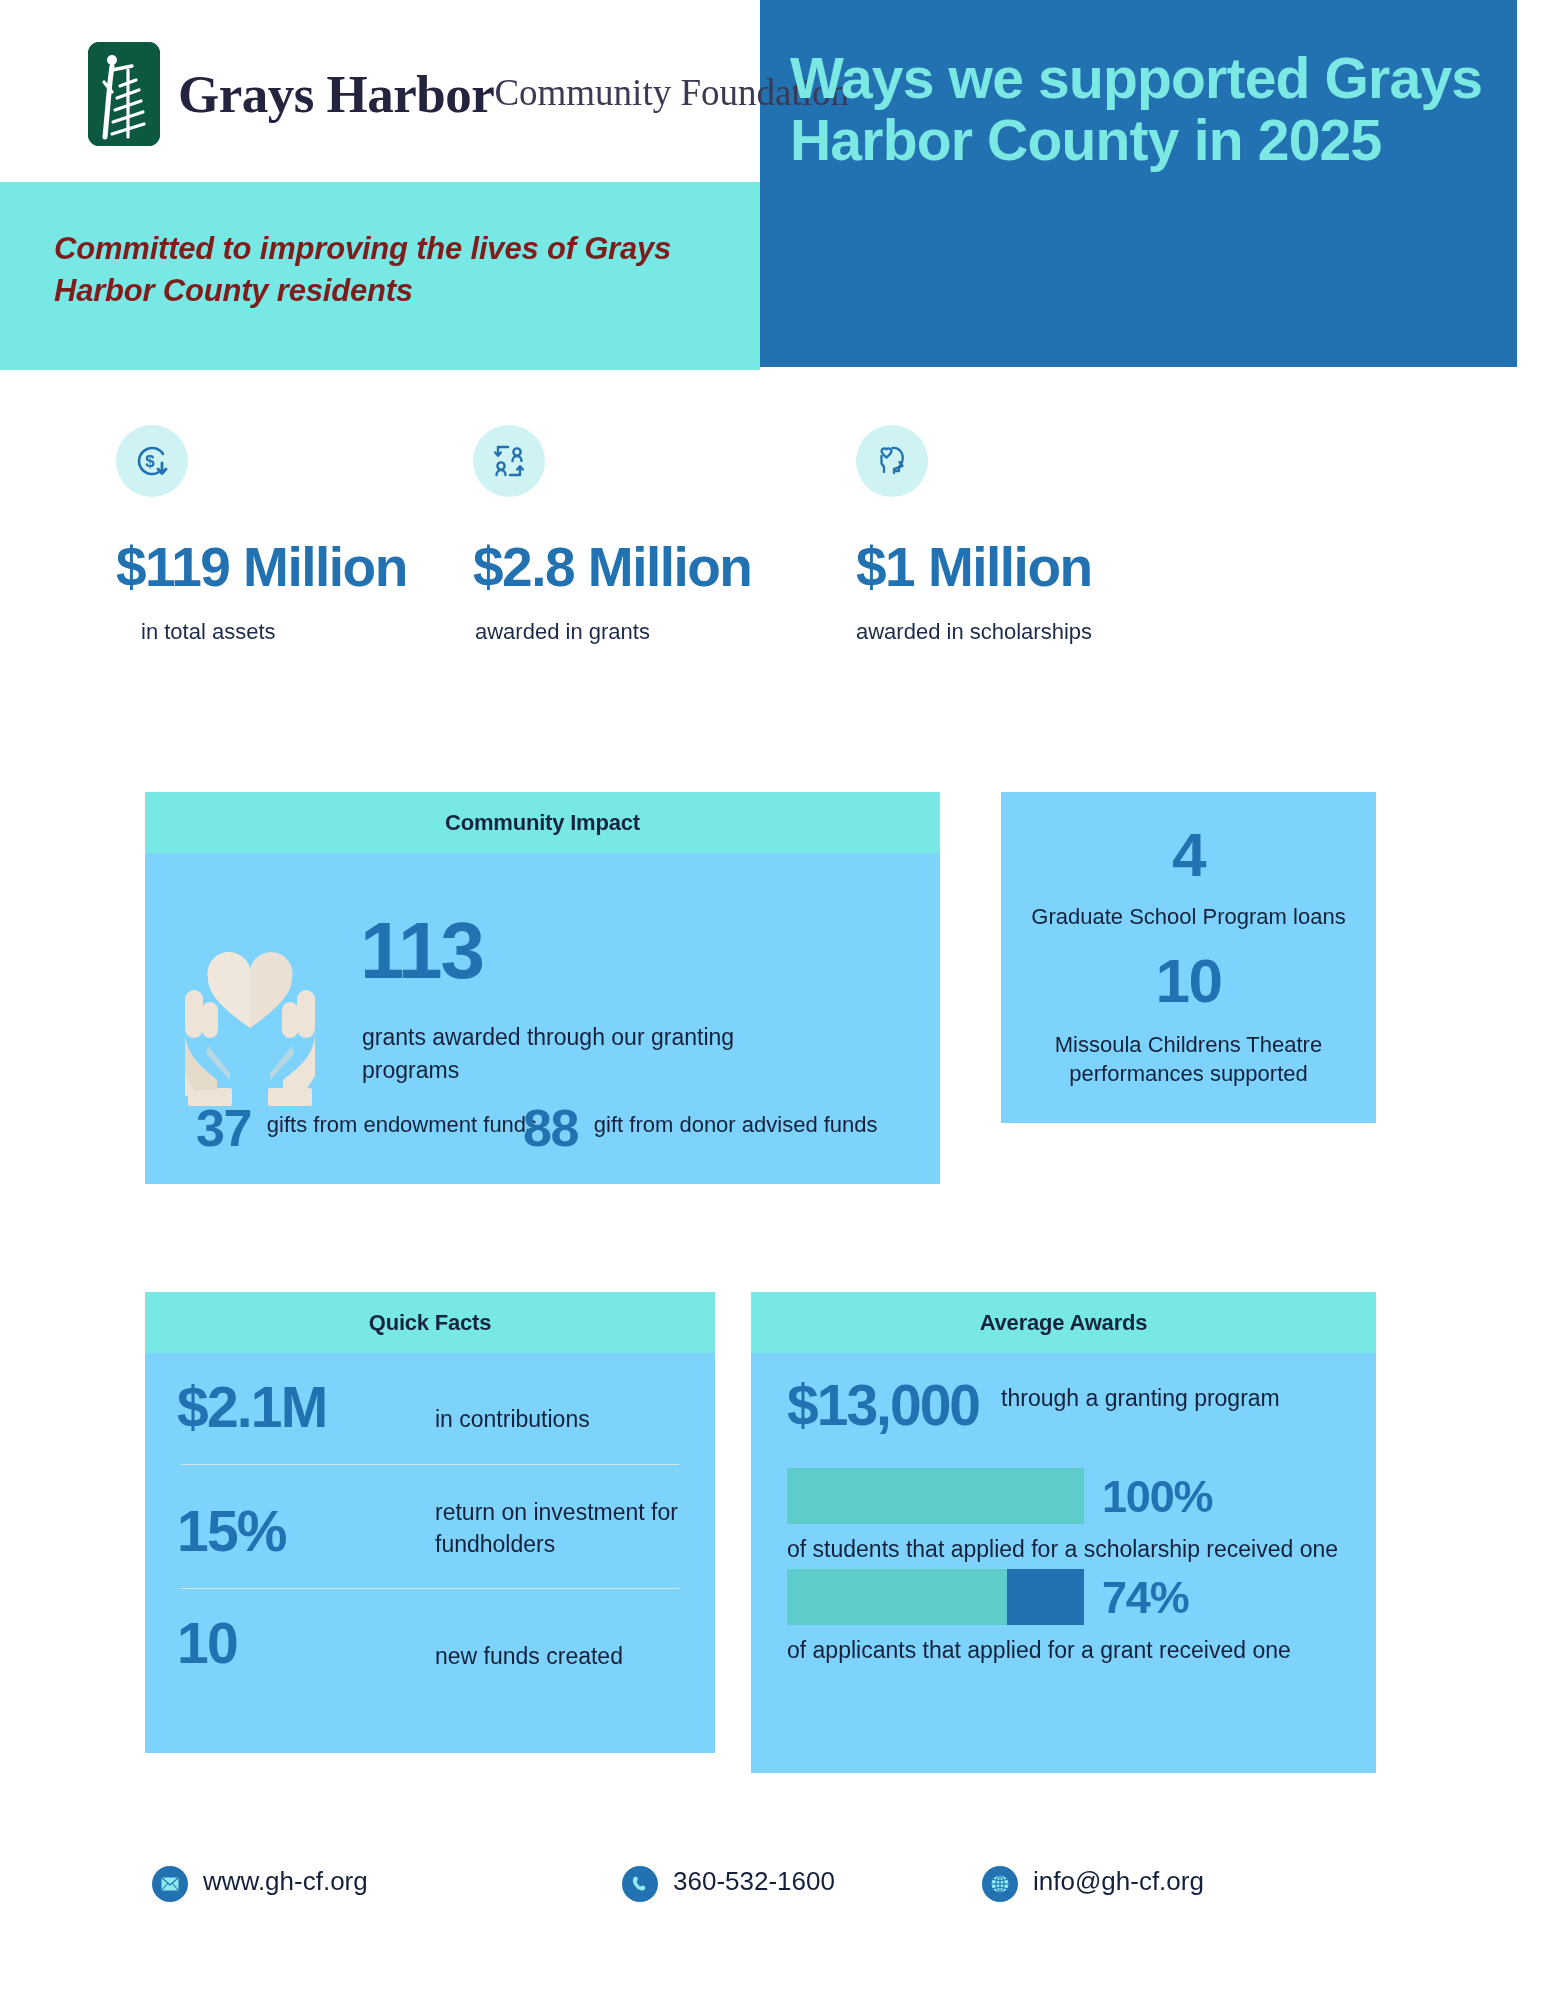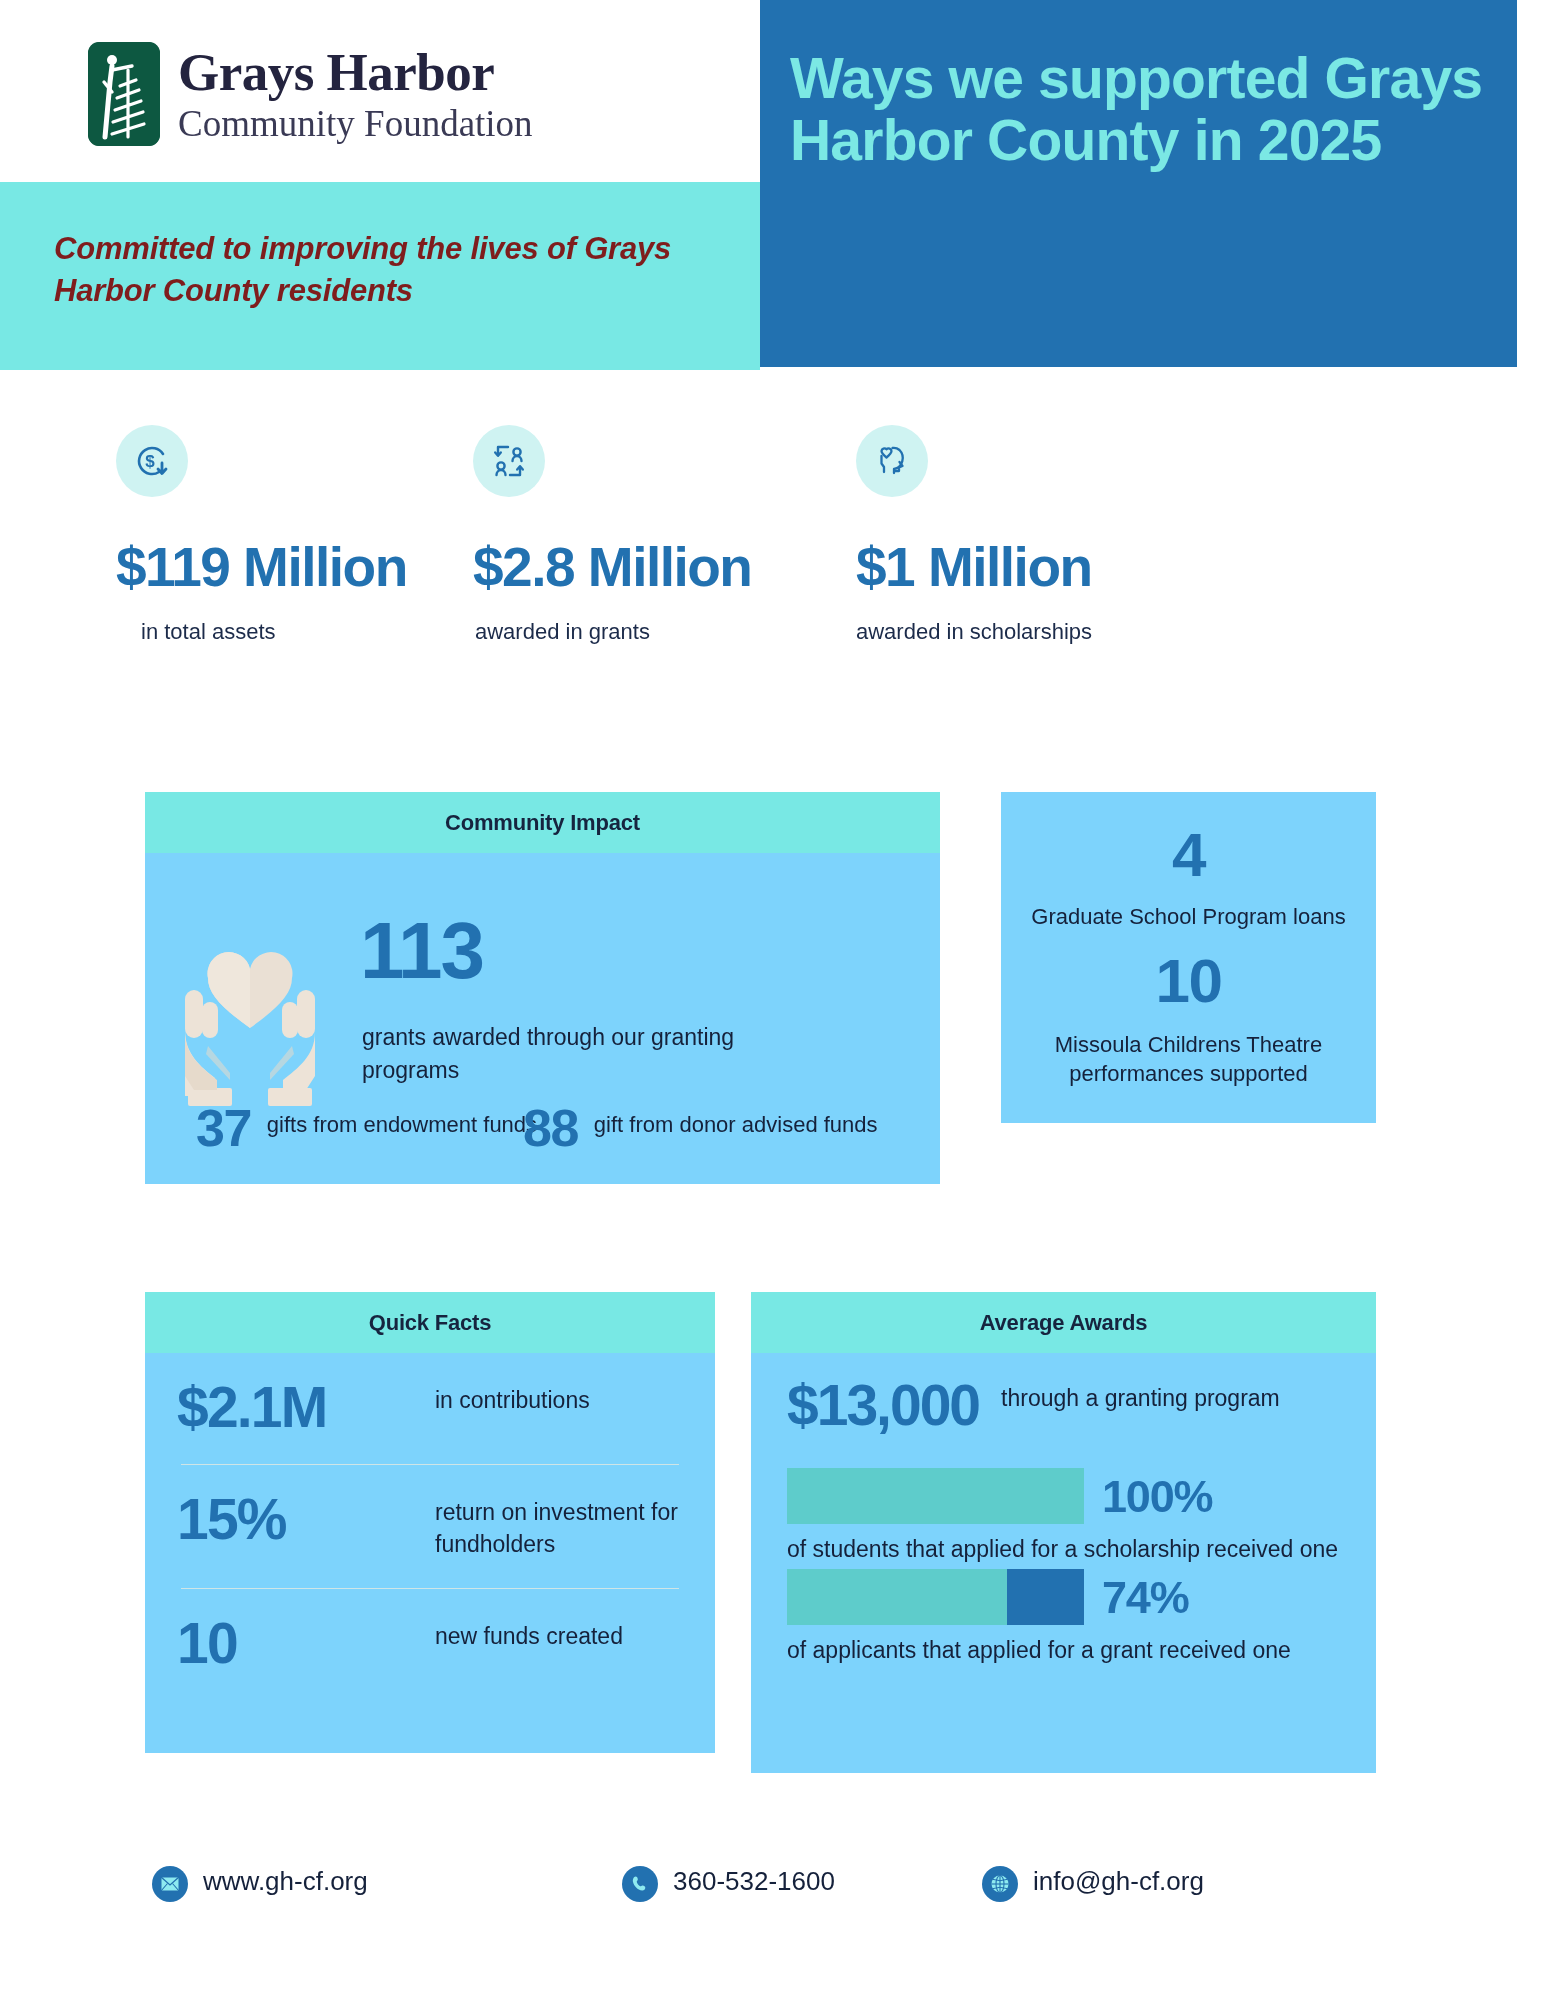--- a/index.html
+++ b/index.html
@@ -23,21 +23,21 @@
   }
   .logo-wrap {
     position: absolute; left: 88px; top: 42px;
     display: flex; align-items: center; gap: 18px;
   }
   .logo-mark {
     width: 72px; height: 104px; background: #0D5841; border-radius: 12px;
     position: relative; flex: 0 0 auto;
   }
   .logo-mark svg { position: absolute; left: 0; top: 0; }
-  .logo-text { display: flex; flex-direction: column; line-height: 1; justify-content: space-between; }
+  .logo-text { display: flex; flex-direction: row; line-height: 1; justify-content: space-between; }
   .logo-line1 {
     font-family: "Liberation Serif", serif; font-size: 53px; font-weight: 700;
     color: #24243f; letter-spacing: -0.5px;
   }
   .logo-line2 {
     font-family: "Liberation Serif", serif; font-size: 37px; font-weight: 400;
     color: #3a3a55; margin-top: 6px; letter-spacing: 0px;
   }
   .tagline {
     position: absolute; left: 54px; top: 228px; width: 690px;
@@ -118,21 +118,21 @@
   .ss-label {
     font-size: 22px; color: #15213b; text-align: center; line-height: 1.35;
     margin-top: 16px;
   }
   .ss-num-2 { margin-top: 18px; }
   .ss-label-2 { margin-top: 18px; }
 
   
   #card-quick { left: 145px; top: 1292px; width: 570px; }
   #card-quick .card-body { height: 400px; padding: 26px 32px 0 32px; }
-  .qf-row { display: flex; align-items: flex-start; }
+  .qf-row { display: flex; align-items: flex-end; }
   .qf-num {
     font-size: 57px; font-weight: 800; color: #2271B0; letter-spacing: -1.8px;
     line-height: 1; width: 258px; flex: 0 0 auto;
   }
   .qf-txt { font-size: 23px; color: #15213b; line-height: 1.38; padding-top: 6px; }
   .qf-div { height: 1px; background: #CFE5E6; margin: 28px 4px 26px 4px; }
 
   
   #card-average { left: 751px; top: 1292px; width: 625px; }
   #card-average .card-body { height: 420px; padding: 24px 0 0 0; position: relative; }

